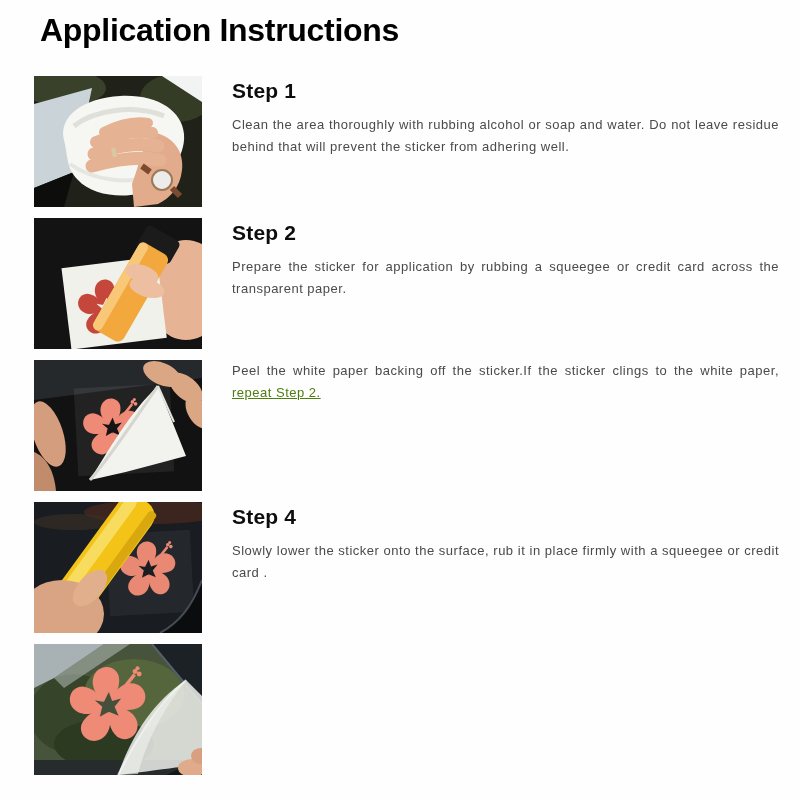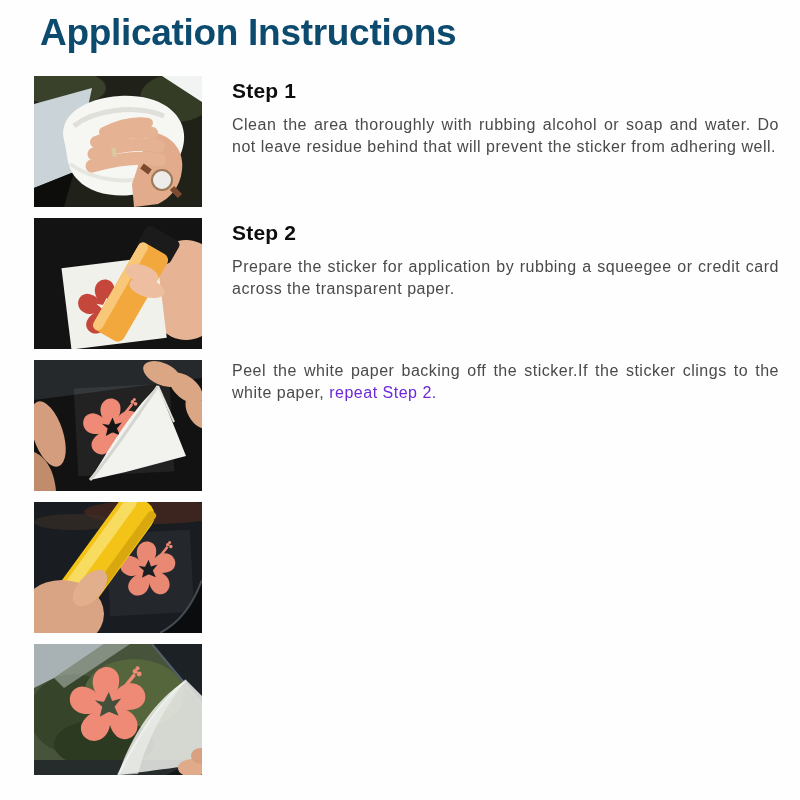--- a/index.html
+++ b/index.html
@@ -2,36 +2,36 @@
 <html><head>
 <meta charset="utf-8">
 <style>
   html,body { margin:0; padding:0; background:#ffffff; }
   .page {
     position:relative; width:800px; height:800px; background:#fefefe;
     overflow:hidden; font-family:"Liberation Sans", sans-serif;
   }
   .title {
     position:absolute; top:12px; left:40px;
-    font-size:37px; font-weight:700; color:#0c4a6e; letter-spacing:-0.3px;
+    font-size:32px; font-weight:700; color:#000000; letter-spacing:-0.3px;
   }
   .steps { position:absolute; top:76px; left:34px; }
   .step-row { display:flex; margin-bottom:11px; }
   .photo { width:168px; height:131px; flex:0 0 168px; background:#111; }
   .photo svg { display:block; width:168px; height:131px; }
   .step-text { margin-left:30px; width:547px; }
   .step-heading {
     font-size:21px; font-weight:700; color:#0d0d0d;
     margin:3px 0 11px 0; letter-spacing:0.2px;
   }
   .step-body {
-    margin:0; font-size:16px; line-height:22px; color:#4a4a4a;
+    margin:0; font-size:13px; line-height:22px; color:#4a4a4a;
     letter-spacing:0.5px; text-align:justify;
   }
-  .red-link { color:#6d28d9; }
+  .red-link { color:#4d7c0f;text-decoration:underline; }
   .defs-holder { position:absolute; width:0; height:0; overflow:hidden; }
 </style>
 </head>
 <body>
 
 <svg class="defs-holder" aria-hidden="true">
   <defs>
     <g id="hib-petals">
       <path d="M0 -3 C -15 -9 -25 -29 -14 -42 C -6 -51 9 -49 13 -37 C 16 -25 9 -11 0 -3 Z"></path>
       <path transform="rotate(72)" d="M0 -3 C -15 -9 -25 -29 -14 -42 C -6 -51 9 -49 13 -37 C 16 -25 9 -11 0 -3 Z"></path>
@@ -166,20 +166,24 @@
             <rect x="44" y="-18" width="40" height="150" rx="16" fill="#f3c318"></rect>
             <rect x="48" y="-14" width="12" height="142" rx="6" fill="#f8dc60"></rect>
             <rect x="74" y="-14" width="9" height="142" rx="4" fill="#d8a80e"></rect>
           </g>
           <g>
             <ellipse cx="28" cy="112" rx="42" ry="34" fill="#d8a483"></ellipse>
             <ellipse cx="56" cy="86" rx="12" ry="22" fill="#e2af8d" transform="rotate(42 56 86)"></ellipse>
           </g>
         </svg>
       </div>
+      <div class="step-text">
+        <div class="step-heading">Step 4</div>
+        <p class="step-body"><span>Slowly lower the sticker onto the surface, rub it in place firmly with a squeegee or credit card .</span><span class="red-link"></span></p>
+      </div>
     </div>
 
     <div class="step-row">
       <div class="photo">
         <svg viewBox="0 0 168 131">
           <rect width="168" height="131" fill="#47543b"></rect>
           <ellipse cx="40" cy="70" rx="45" ry="40" fill="#36452a"></ellipse>
           <ellipse cx="100" cy="50" rx="50" ry="35" fill="#55663c"></ellipse>
           <ellipse cx="70" cy="100" rx="50" ry="25" fill="#2c3a22"></ellipse>
           <polygon points="0,0 70,0 20,34 0,44" fill="#a8b2b4"></polygon>

